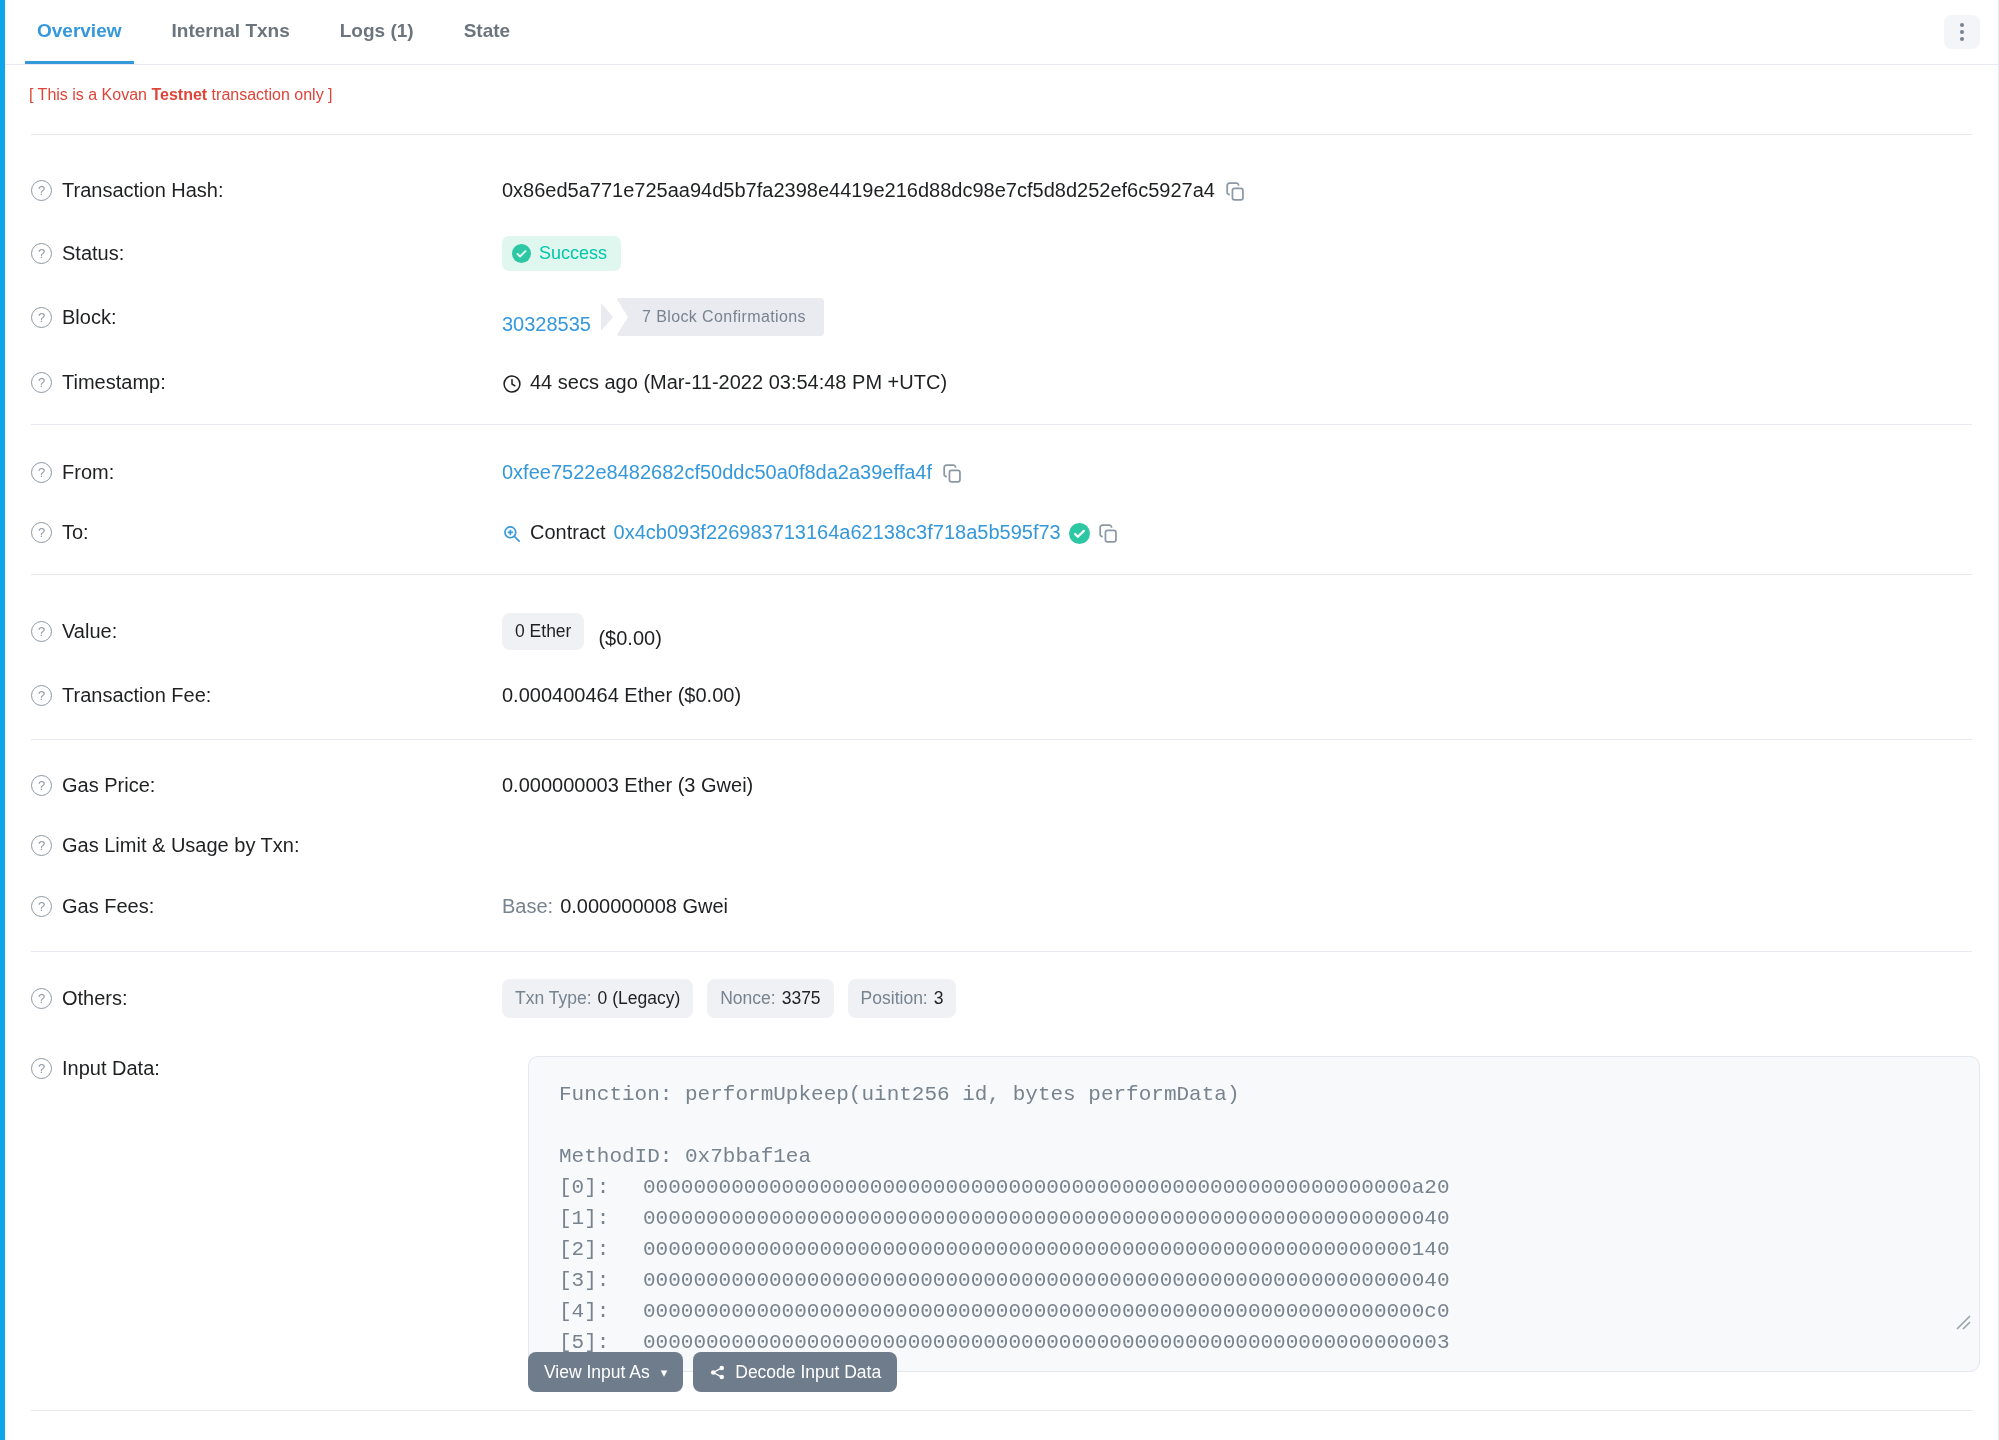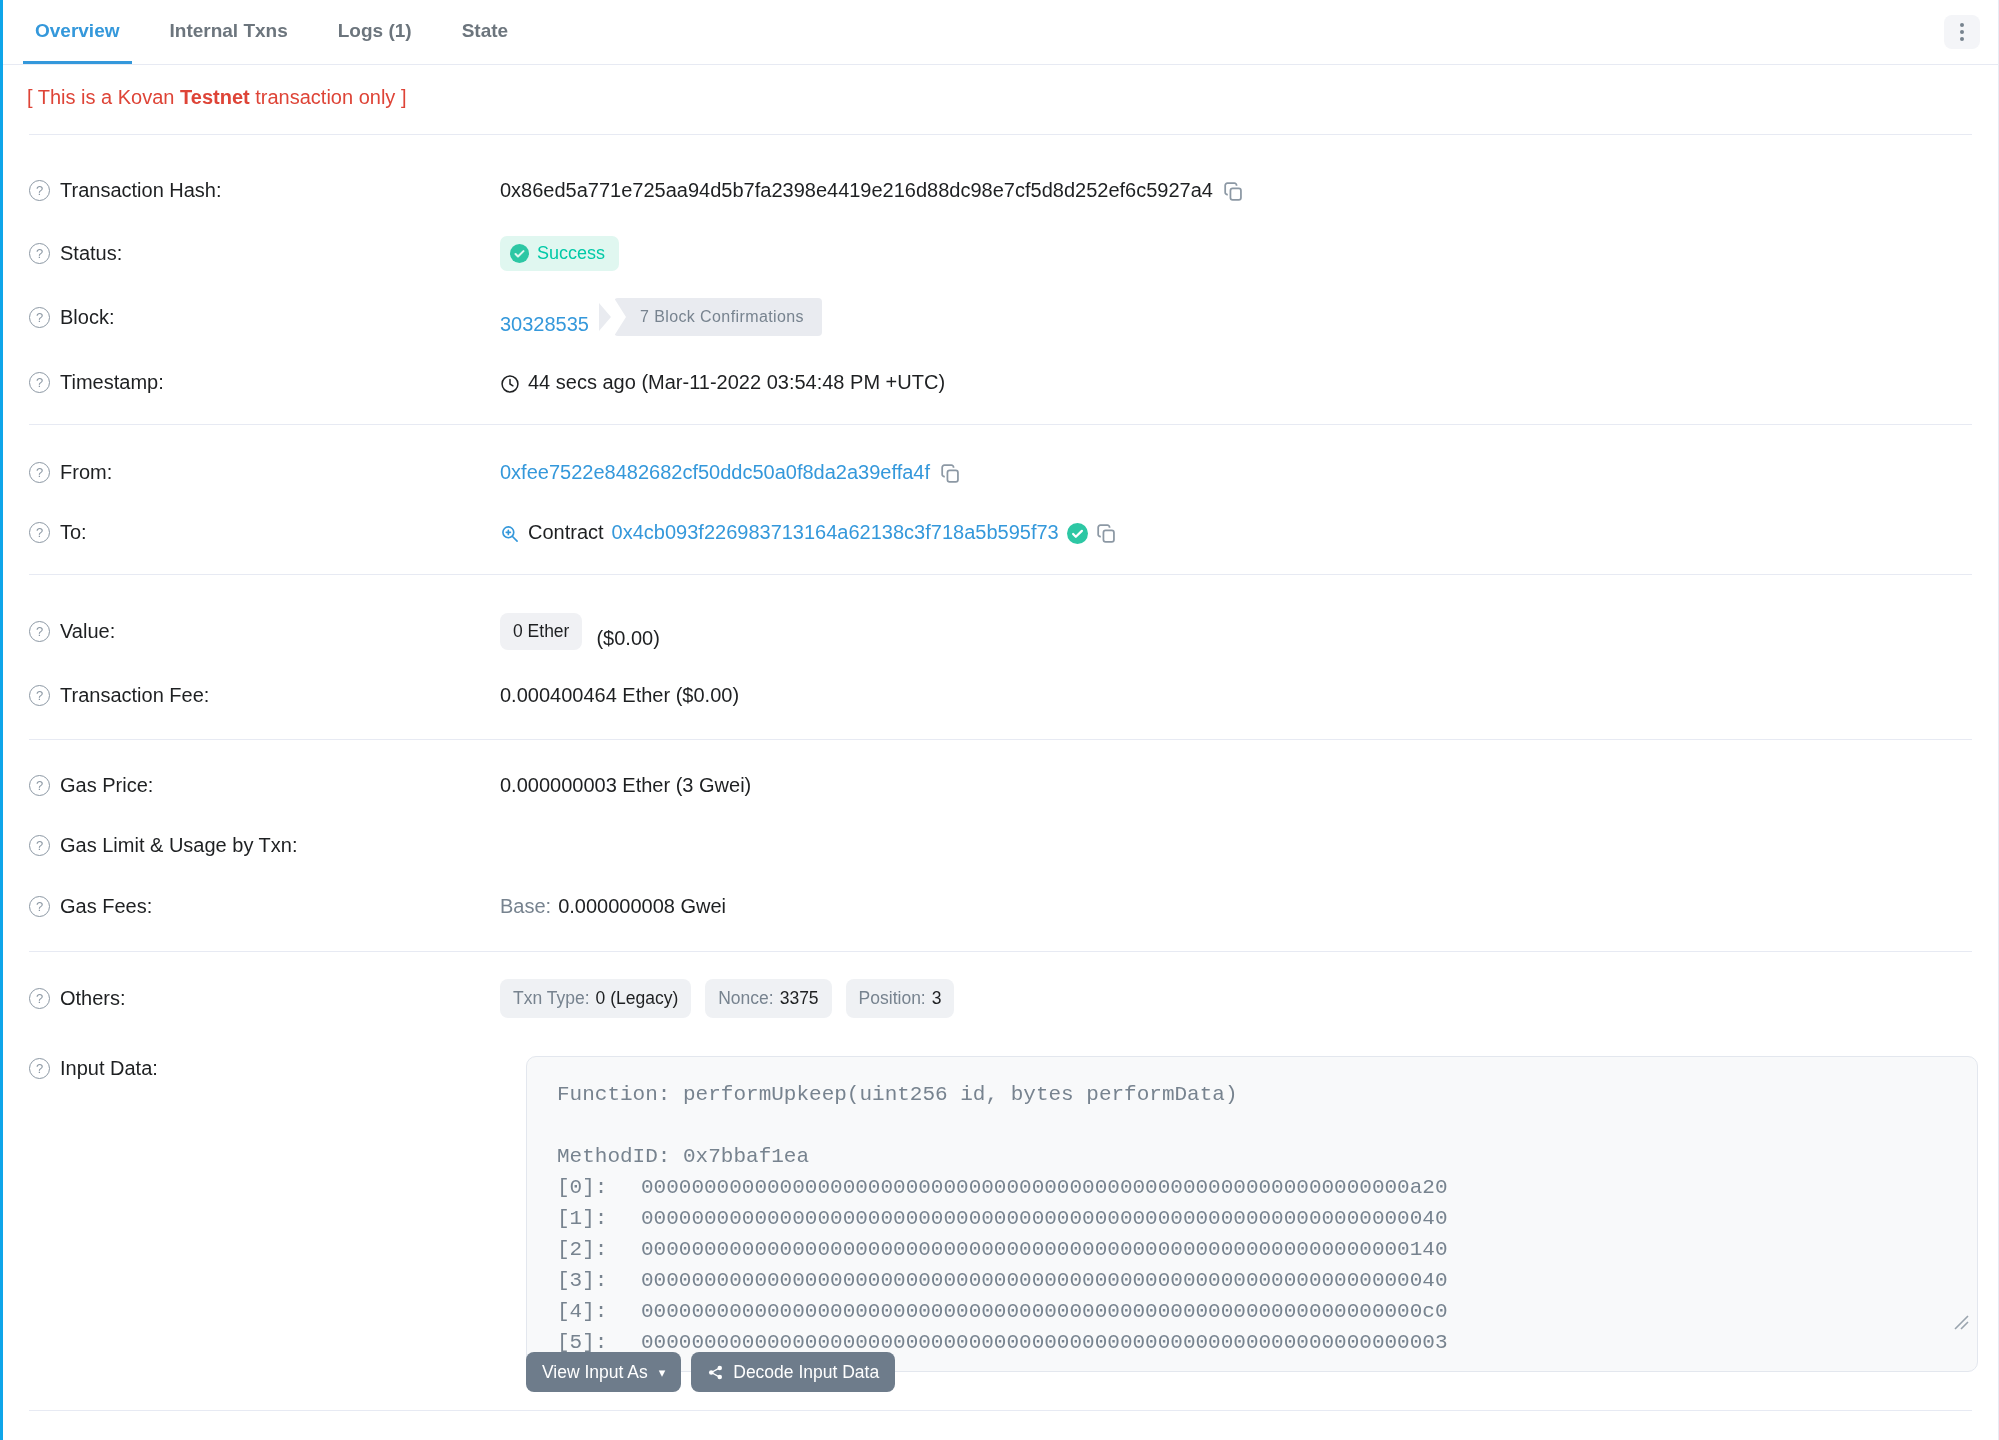--- a/index.html
+++ b/index.html
@@ -1,35 +1,35 @@
 <!DOCTYPE html>
 <html><head>
 <meta charset="utf-8">
 <style>
   html,body { margin:0; padding:0; }
   body {
     width:1999px; height:1440px; position:relative; background:#fff;
     font-family:"Liberation Sans","DejaVu Sans",sans-serif;
     color:#1e2022; font-size:20px; overflow:hidden;
   }
-  .page { position:absolute; inset:0; border-left:3px solid #0ea5e9; border-right:1px solid #e7eaf3; }
+  .page { position:absolute; inset:0; border-left:5px solid #0ea5e9; border-right:1px solid #e7eaf3; }
 
   
   .tabbar { position:absolute; top:0; left:0; right:0; height:64px; border-bottom:1px solid #e7eaf3;
             display:flex; align-items:stretch; padding-left:20px; }
   .tab { display:flex; align-items:center; padding:0 12px; margin-right:26px; box-sizing:border-box;
          font-weight:bold; font-size:19px; color:#6c757d; border-bottom:3px solid transparent; cursor:pointer; }
   .tab.active { color:#3498db; border-bottom-color:#3498db; }
   .kebab-btn { position:absolute; right:18px; top:15px; width:36px; height:34px; background:#f4f5f8;
                border-radius:8px; display:flex; flex-direction:column; align-items:center; justify-content:center;
                gap:3px; cursor:pointer; }
   .kebab-btn i { width:4px; height:4px; border-radius:50%; background:#77838f; }
 
   
-  .notice { position:absolute; top:86px; left:24px; color:#de4437; font-size:20px; }
+  .notice { position:absolute; top:86px; left:24px; color:#de4437; font-size:16px; }
   .notice b { font-weight:bold; }
 
   
   .hr { position:absolute; left:26px; right:26px; border-top:1px solid #e7eaf3; height:0; }
 
   
   .row { position:absolute; left:0; right:0; height:44px; display:flex; align-items:center; }
   .lbl { width:497px; padding-left:26px; box-sizing:border-box; display:flex; align-items:center; gap:10px; flex:none; }
   .q { width:21px; height:21px; flex:none; border:1.5px solid #8c98a4; border-radius:50%; color:#8c98a4;
        font-size:13px; line-height:1; display:flex; align-items:center; justify-content:center; box-sizing:border-box; }

